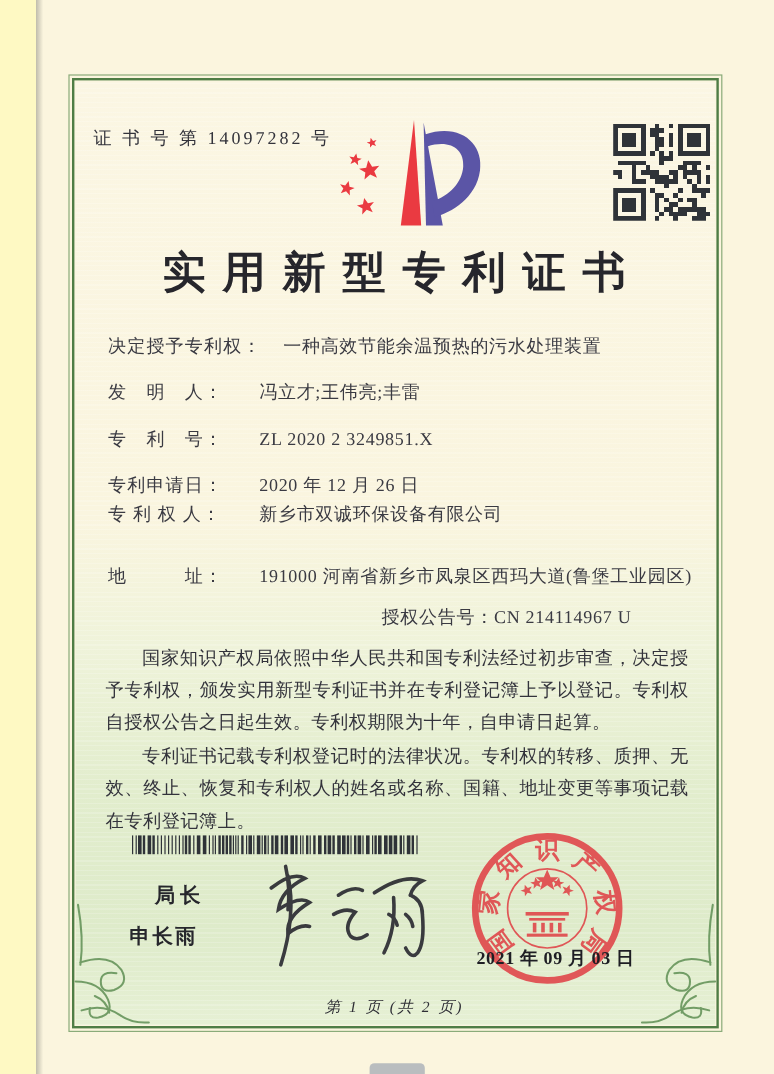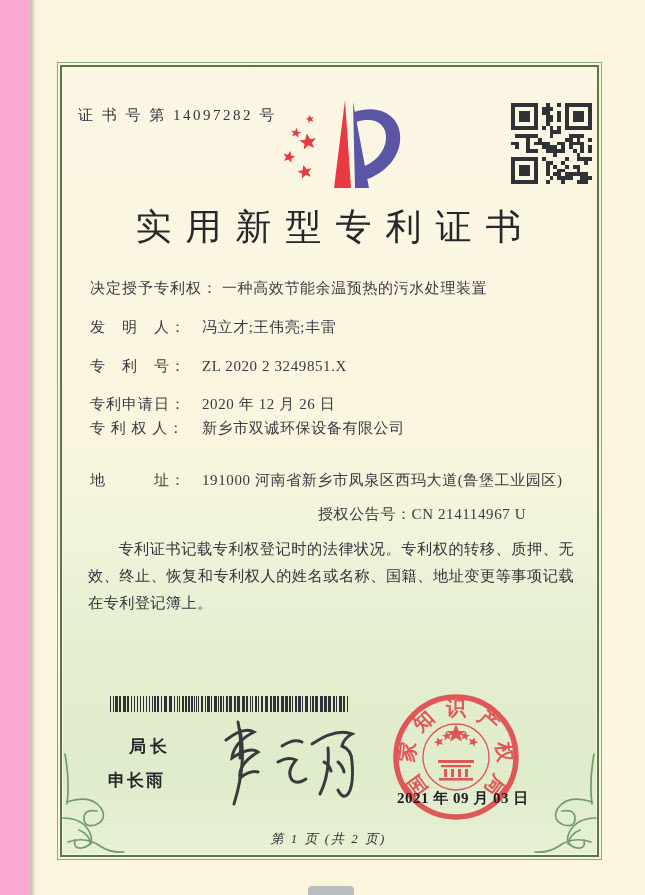--- a/index.html
+++ b/index.html
@@ -1,39 +1,39 @@
 <!DOCTYPE html>
 <html><head>
 <meta charset="utf-8">
 <style>
   html,body{margin:0;padding:0;background:#e9e9e9;}
-  .stage{position:relative;width:645px;height:895px;background:#f9a8d4;overflow:hidden;
+  .stage{position:relative;width:645px;height:895px;background:#fef9c3;overflow:hidden;
          font-family:"Liberation Serif","DejaVu Serif",serif;color:#3a3a42;}
   .paper{position:absolute;left:30px;top:0;right:0;bottom:0;background:#fbf5de;}
   .paper-shadow{position:absolute;left:30px;top:0;width:6px;height:100%;
          background:linear-gradient(90deg,rgba(120,120,110,.45),rgba(120,120,110,0));}
   .scan-tab{position:absolute;left:308px;top:886px;width:46px;height:9px;background:#b9bdbf;border-radius:4px 4px 0 0;}
   .ghost-stamp{position:absolute;left:70px;top:92px;width:116px;height:116px;border-radius:50%;
          border:2px solid rgba(195,125,95,.10);}
   .ghost-stamp.inner{left:84px;top:106px;width:88px;height:88px;border-color:rgba(195,125,95,.07);}
 
   .frame{position:absolute;left:57px;top:62px;width:543px;height:796px;border:1px solid #8aab79;}
   .frame-inner{position:absolute;inset:2px;border:2.4px solid #4f7d45;}
   .frame-bg{position:absolute;inset:5px;
          background:linear-gradient(180deg,#fbf6e3 0%,#faf5df 46%,#eff3da 60%,#e2edcd 75%,#deebca 90%,#e6f0d4 100%);}
   .guilloche{position:absolute;inset:5px;opacity:.5;
          background:repeating-linear-gradient(0deg,rgba(255,255,255,.35) 0 1px,rgba(255,255,255,0) 1px 4px);}
 
   .abs{position:absolute;}
   .cert-no{left:78px;top:106px;font-size:15px;letter-spacing:2.5px;color:#33333b;}
   .title{left:57px;top:203px;width:543px;text-align:center;font-size:36px;color:#26262c;
-         letter-spacing:14px;padding-left:14px;box-sizing:border-box;font-weight:400;}
+         letter-spacing:14px;padding-left:14px;box-sizing:border-box;font-weight:700;}
   .frow{left:90px;font-size:15px;letter-spacing:.6px;white-space:nowrap;}
   .frow .lbl{display:inline-block;min-width:108px;letter-spacing:1px;}
-  .frow .val{margin-left:4px;text-align:right;}
+  .frow .val{margin-left:18px;text-align:right;}
   .grant-pair{font-size:15px;letter-spacing:.6px;white-space:nowrap;}
   .paras{left:88px;top:536px;width:486px;font-size:15.2px;line-height:1.76;letter-spacing:.4px;color:#33333b;text-align:justify;}
   .paras p{margin:0 0 2px 0;text-indent:2em;}
   .director-title{left:110px;top:735px;font-size:17px;letter-spacing:4px;color:#26262c;
          font-family:"Liberation Sans","DejaVu Sans",sans-serif;font-weight:700;margin-left:19px;}
   .director-name{left:108px;top:769px;font-size:17px;letter-spacing:2px;color:#26262c;
          font-family:"Liberation Sans","DejaVu Sans",sans-serif;font-weight:600;}
   .seal-date{left:397px;top:789px;font-size:15px;letter-spacing:.5px;color:#1e1e24;font-weight:600;z-index:6;}
   .page-info{left:57px;top:830px;width:543px;text-align:center;font-size:13px;letter-spacing:2px;color:#2f2f36;font-style:italic;}
   .back-note{left:57px;top:868px;width:543px;text-align:center;font-size:14px;letter-spacing:3px;color:#33333b;}
@@ -221,20 +221,21 @@
   </div>
   <div class="abs frow" style="top:471px;">
     <span class="lbl">地　　　址：</span><span class="val">191000 河南省新乡市凤泉区西玛大道(鲁堡工业园区)</span>
   </div>
 
   <div class="abs grant-pair" style="left:318px;top:505px;">
     <span>授权公告号：</span><span>CN 214114967 U</span>
   </div>
 
   <div class="abs paras">
+    <p>国家知识产权局依照中华人民共和国专利法经过初步审查，决定授予专利权，颁发实用新型专利证书并在专利登记簿上予以登记。专利权自授权公告之日起生效。专利权期限为十年，自申请日起算。</p>
     <p>专利证书记载专利权登记时的法律状况。专利权的转移、质押、无效、终止、恢复和专利权人的姓名或名称、国籍、地址变更等事项记载在专利登记簿上。</p>
   </div>
 
   <svg class="abs" style="left:110px;top:696px;" width="242" height="16" viewBox="0 0 242 16">
     <g class="bc-bars" fill="#2f3338">
         <rect x="0" y="0" width="1" height="16"></rect>
         <rect x="3" y="0" width="1" height="16"></rect>
         <rect x="5" y="0" width="3" height="16"></rect>
         <rect x="9" y="0" width="2" height="16"></rect>
         <rect x="13" y="0" width="3" height="16"></rect>

